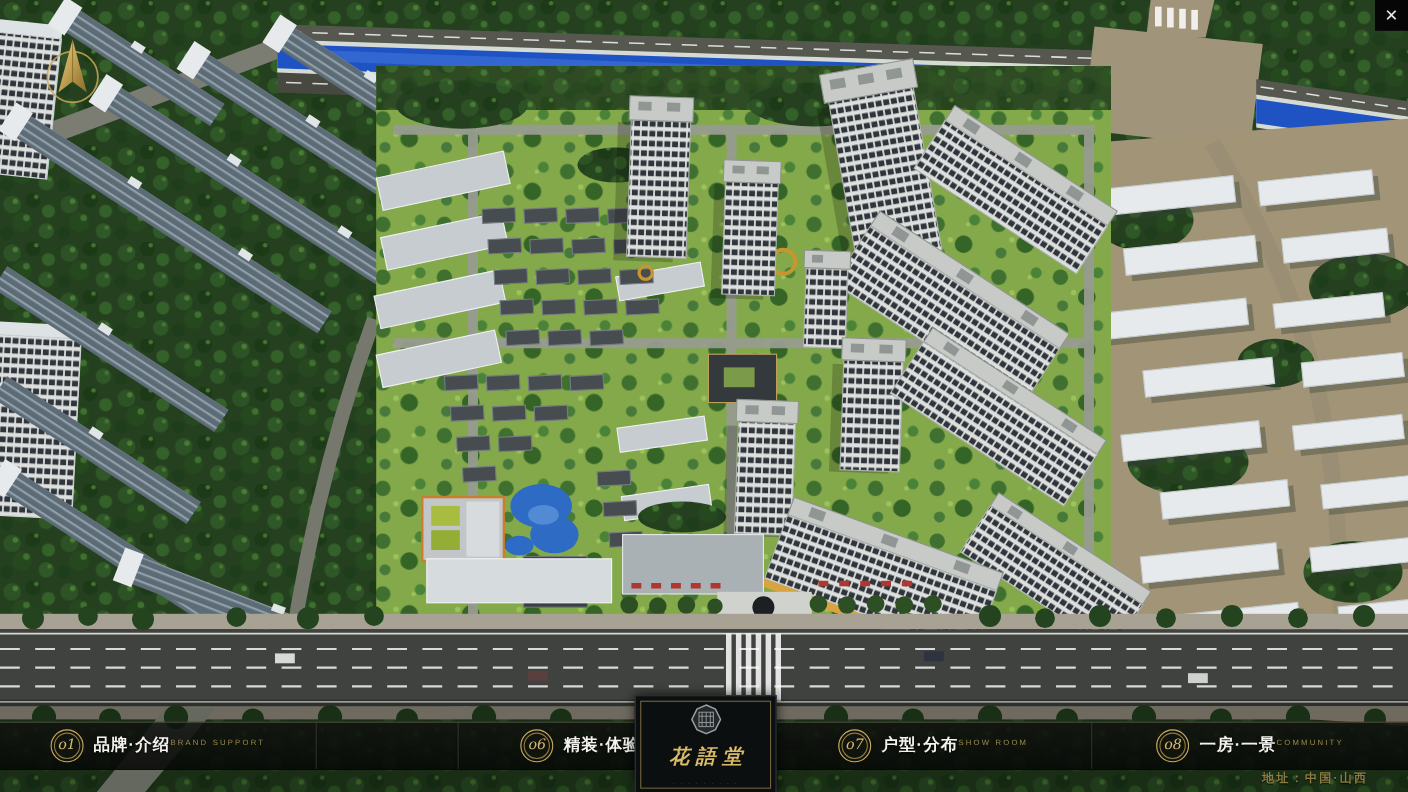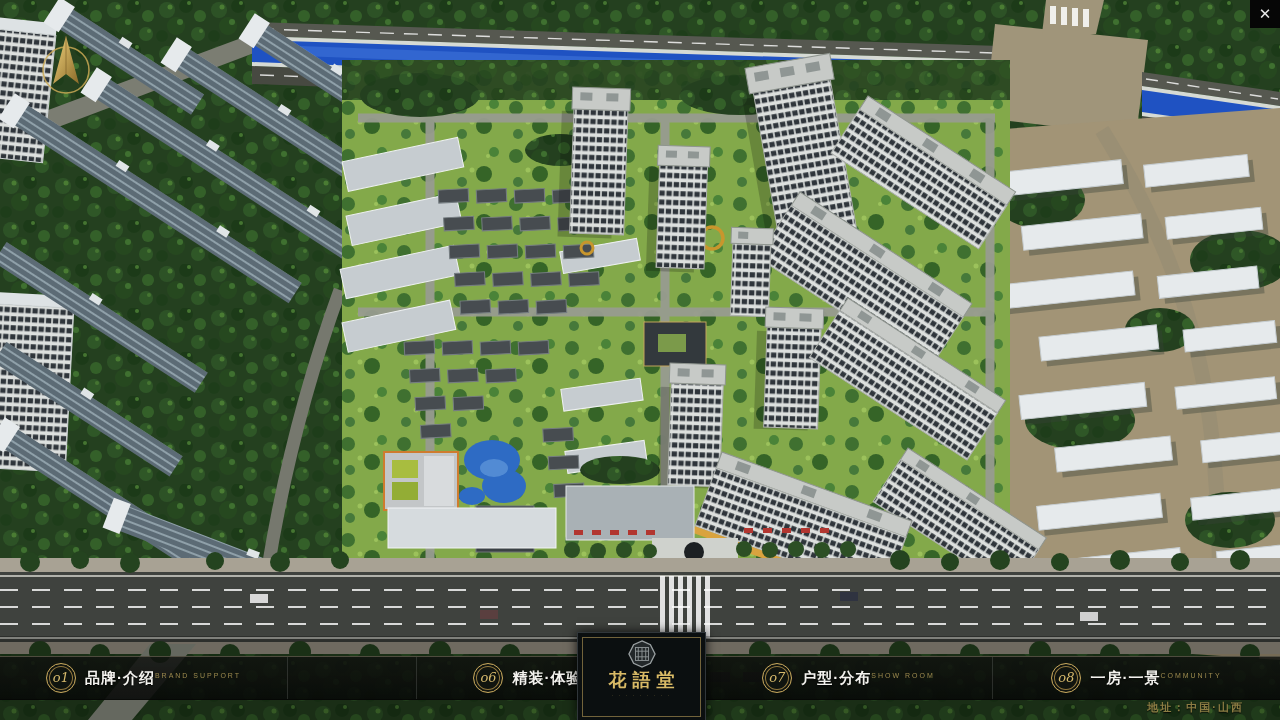--- a/index.html
+++ b/index.html
@@ -50,21 +50,21 @@
     white-space:nowrap;
   }
   
   #logo-plate{
     position:absolute;left:577px;top:632px;width:127px;height:88px;z-index:30;
     background:#0b0f10;border:1px solid #30363a;box-shadow:0 0 10px rgba(0,0,0,.8);
     cursor:pointer;
   }
   #logo-frame{
     position:absolute;inset:4px;border:1px solid rgba(150,128,74,.75);
-    display:flex;flex-direction:column;align-items:center;justify-content:flex-start;
+    display:flex;flex-direction:column;align-items:center;justify-content:space-between;font-style:italic;
   }
   #logo-emblem{width:28px;height:28px;margin-top:2px;}
   #logo-title{
     font-family:"DejaVu Serif", serif;font-weight:bold;font-size:18px;
     color:#d9ba66;letter-spacing:6px;text-indent:6px;margin-top:3px;line-height:1;
   }
   #logo-sub{
     font-size:5px;color:#8a7840;letter-spacing:2px;margin-top:4px;line-height:1;
   }
   

